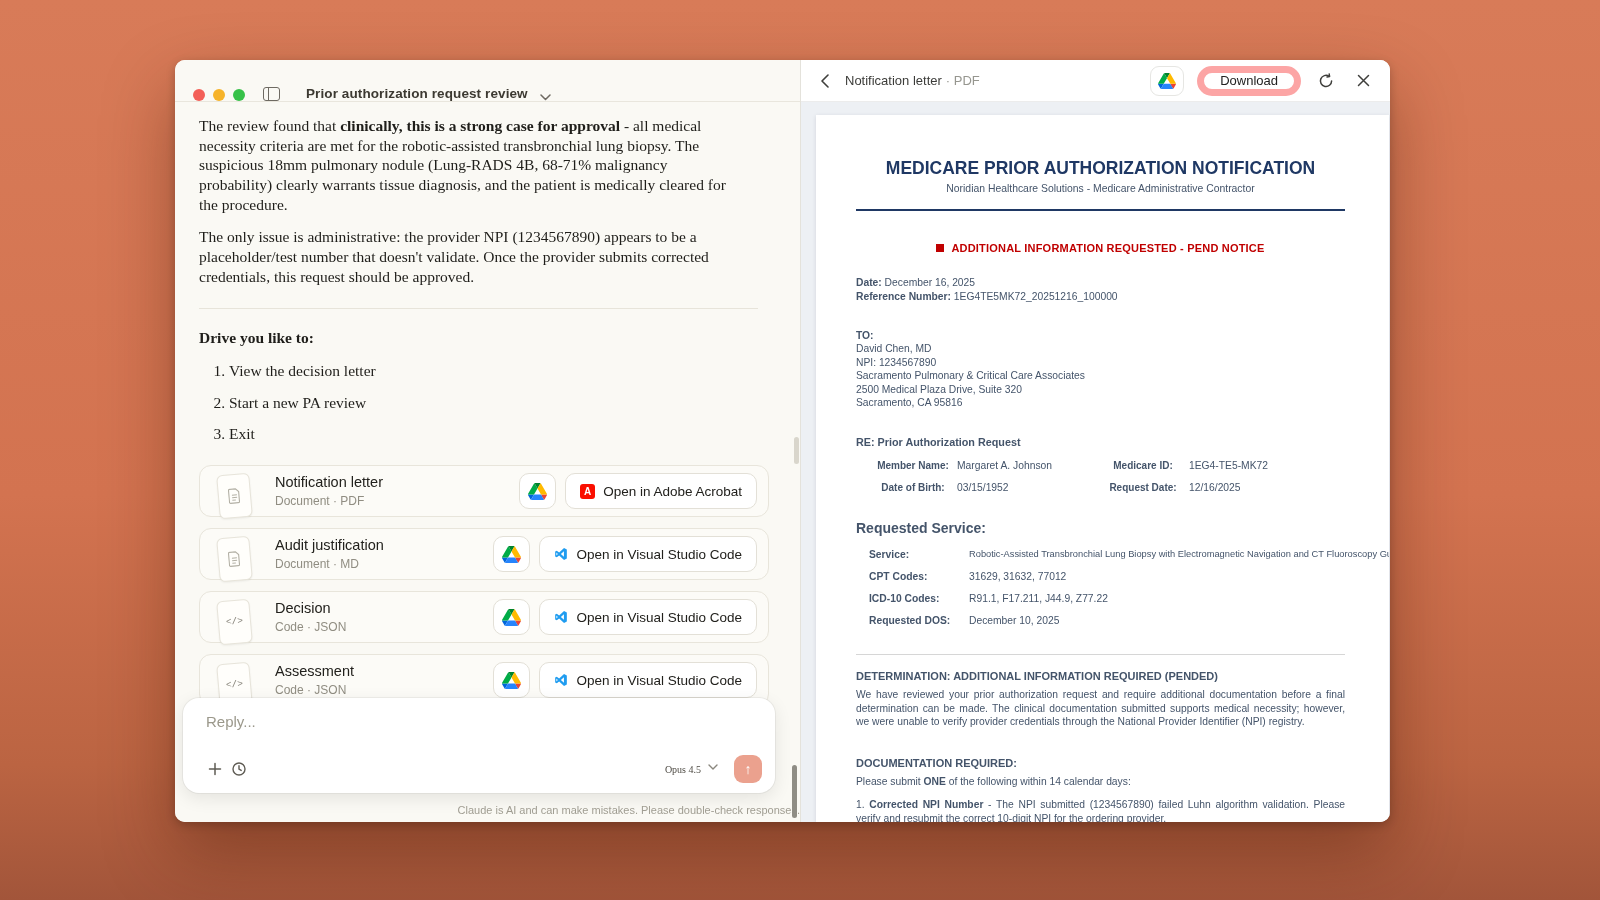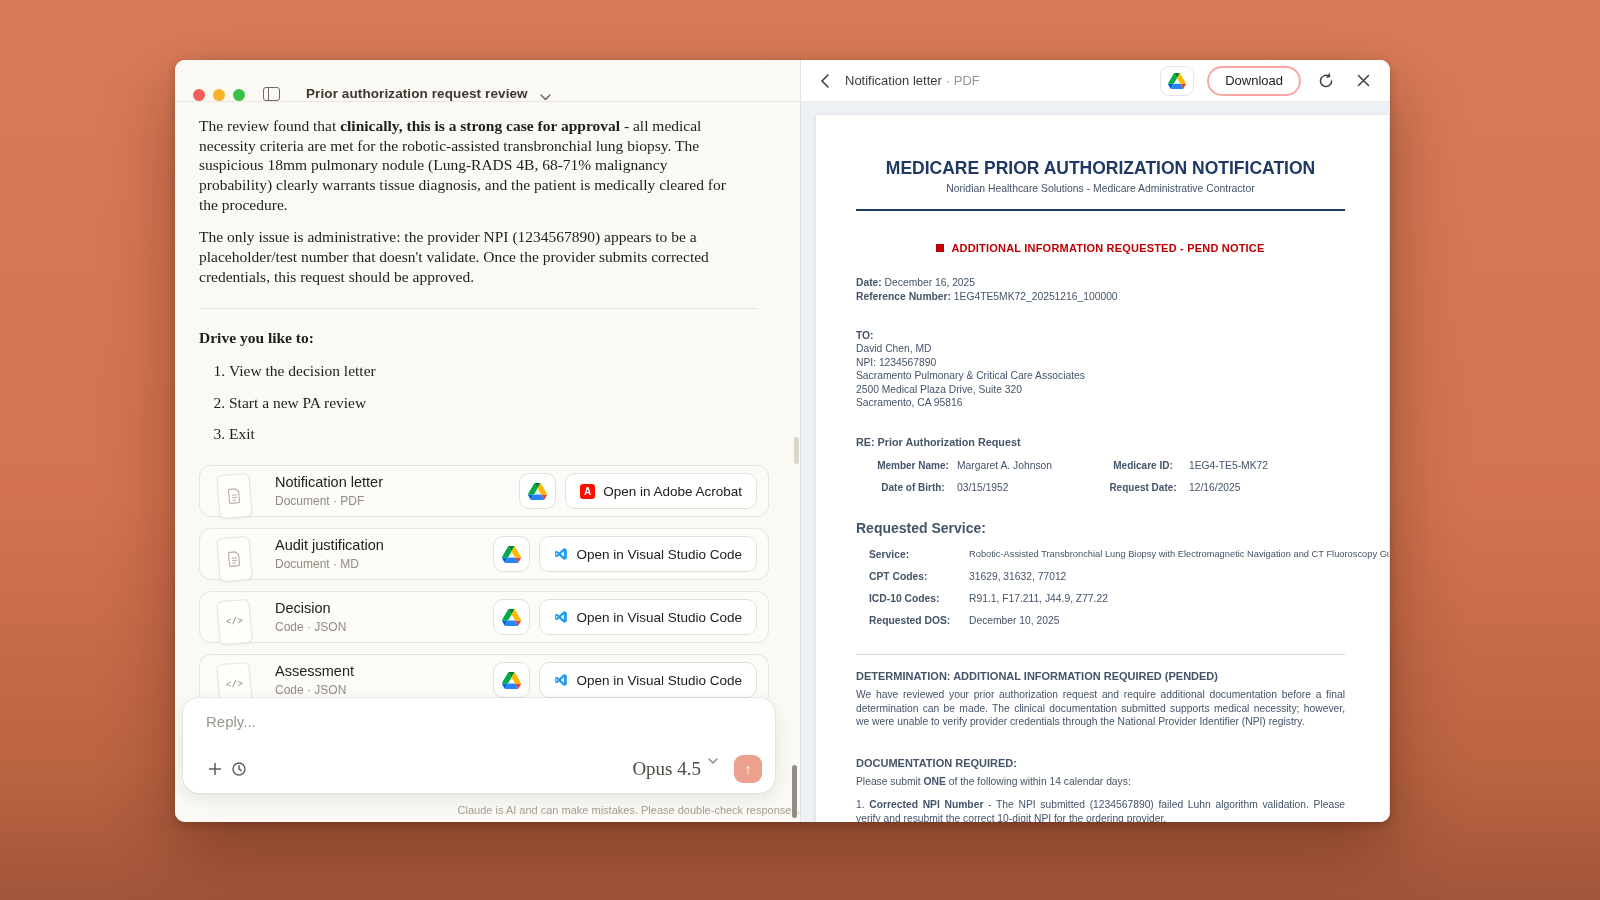--- a/index.html
+++ b/index.html
@@ -38,34 +38,34 @@
   .file-title { font-size:14.5px; font-weight:500; color:#22211d; }
   .file-meta { font-size:12px; color:#908d82; margin-top:3px; }
   .drive-btn { width:37px; height:36px; border:1px solid #e3e0d7; border-radius:10px; background:#fff; display:flex; align-items:center; justify-content:center; margin-right:9px; cursor:pointer; flex:0 0 37px; }
   .action-btn { height:36px; border:1px solid #e3e0d7; border-radius:10px; background:#fff; display:flex; align-items:center; gap:8px; padding:0 14px; font-size:13.5px; font-weight:500; color:#22211d; cursor:pointer; white-space:nowrap; }
   .acrobat-icon { width:15px; height:15px; background:#fa0f00; border-radius:3px; color:#fff; font-size:10px; font-weight:700; display:flex; align-items:center; justify-content:center; }
   .download-all { display:inline-flex; align-items:center; gap:8px; height:26px; padding:0 11px; border:1px solid #ddd9cf; border-radius:8px; background:transparent; font-family:"Liberation Sans",sans-serif; font-size:13px; font-weight:500; color:#3a3832; cursor:pointer; margin-top:0; }
   .reply-card { position:absolute; left:8px; right:25px; bottom:29px; height:95px; background:#fff; border-radius:16px; box-shadow:0 0 0 1px rgba(20,20,10,.05), 0 5px 18px rgba(0,0,0,.09); padding:15px 14px 10px 23px; font-family:"Liberation Sans",sans-serif; }
   .reply-placeholder { font-size:15px; color:#9b988b; }
   .reply-bottom { position:absolute; left:20px; right:13px; bottom:10px; display:flex; align-items:center; }
   .icon-btn { width:24px; height:24px; display:flex; align-items:center; justify-content:center; color:#5f5c54; cursor:pointer; }
-  .model-select { margin-left:auto; display:flex; align-items:flex-start; gap:7px; font-family:"Liberation Serif",serif; font-size:19px; color:#4f4c45; cursor:pointer; }
+  .model-select { margin-left:auto; display:flex; align-items:flex-start; gap:7px; font-family:"Liberation Serif",serif; font-size:10px; color:#4f4c45; cursor:pointer; }
   .send-btn { width:28px; height:28px; border-radius:9px; background:#eba18e; color:#fff; display:flex; align-items:center; justify-content:center; font-size:14px; font-weight:700; margin-left:16px; cursor:pointer; }
   .disclaimer { position:absolute; bottom:6px; left:0; right:0; text-align:right; font-size:11px; color:#a09d92; font-family:"Liberation Sans",sans-serif; }
   .thumb-light { position:absolute; right:1px; top:377px; width:5px; height:27px; border-radius:3px; background:#d9d6cc; }
   .thumb-dark { position:absolute; right:3px; top:705px; width:5px; height:53px; border-radius:3px; background:#8f8d85; }
   
   .preview-pane { flex:1; display:flex; flex-direction:column; background:#edf0f4; border-left:1px solid #e4e2db; min-width:0; }
   .preview-header { height:42px; flex:0 0 42px; background:#fff; border-bottom:1px solid #ececec; display:flex; align-items:center; padding:0 15px 0 10px; }
   .back-btn { width:26px; height:26px; display:flex; align-items:center; justify-content:center; cursor:pointer; margin-right:8px; color:#3f3f3c; }
   .preview-title { font-size:13px; font-weight:500; color:#3c3c39; }
   .preview-title-suffix { font-size:13px; color:#96968f; margin-left:4px; }
   .header-actions { margin-left:auto; display:flex; align-items:center; gap:13px; }
   .drive-chip { width:34px; height:30px; border:1px solid #e6e6e3; border-radius:9px; background:#fff; display:flex; align-items:center; justify-content:center; cursor:pointer; }
-  .download-btn { height:30px; border:2px solid #fca5a5; border-radius:15px; background:#fff; padding:0 16px; font-size:13px; font-weight:500; color:#222; display:flex; align-items:center; cursor:pointer; }
+  .download-btn { height:30px; border:7px solid #fca5a5; border-radius:15px; background:#fff; padding:0 16px; font-size:13px; font-weight:500; color:#222; display:flex; align-items:center; cursor:pointer; }
   .viewer { flex:1; padding:13px 1px 0 15px; min-height:0; }
   .pdf-page { background:#fff; height:100%; box-shadow:0 1px 4px rgba(40,50,70,.14); padding:42px 44px 0 40px; font-family:"Liberation Sans",sans-serif; color:#44546a; font-size:10.3px; line-height:1.32; overflow:hidden; }
   .pdf-title { text-align:center; font-size:17.5px; font-weight:700; color:#1f3864; }
   .pdf-sub { text-align:center; font-size:10.4px; color:#44546a; margin-top:2px; }
   .pdf-rule { border:none; border-top:2.5px solid #1f3864; margin:13px 0 0; }
   .pdf-notice { text-align:center; color:#c00000; font-weight:700; font-size:11px; margin-top:30px; letter-spacing:.2px; }
   .notice-sq { display:inline-block; width:8px; height:8px; background:#c00000; margin-right:7px; }
   .pdf-datelines { margin-top:21px; }
   .pdf b { font-weight:700; }
   .pdf-to { margin-top:25px; }

